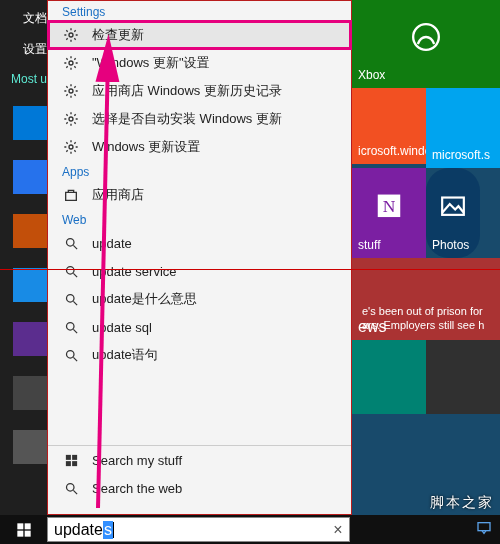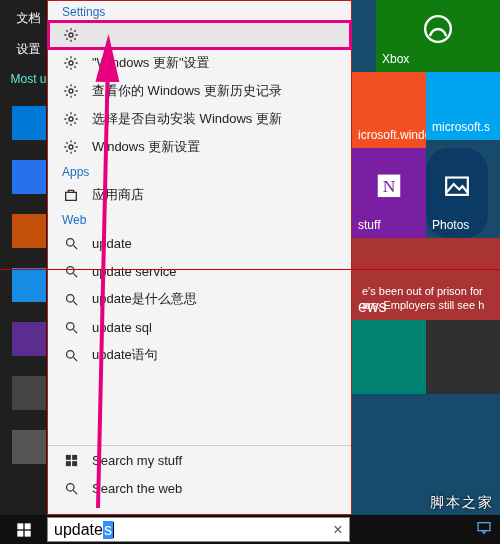--- a/index.html
+++ b/index.html
@@ -12,21 +12,21 @@
   .startbg {
     position: absolute; inset: 0;
     background: #184a6b;
   }
   .left-strip {
     position: absolute; left: 0; top: 0; width: 47px; bottom: 29px;
     background: #1f1f1f;
     display: flex; flex-direction: column;
     padding-top: 10px;
     gap: 14px;
-    align-items: center;
+    align-items: flex-end;
     color: #fff;
     font-size: 12px;
     padding-left: 10px;
   }
   .left-strip .lbl { white-space: nowrap; }
   .mu { color: #5eead4; font-size: 12px; }
   .li-icon {
     width: 34px; height: 34px; margin-top: 6px;
     background: #333; border-radius: 0;
   }
@@ -44,25 +44,25 @@
   .tile-row { display: flex; }
   .tile {
     box-sizing: border-box;
     color: #fff; font-size: 12px;
     display: flex; flex-direction: column; justify-content: flex-end;
     padding: 6px;
     overflow: hidden;
     position: relative;
   }
   .tile .ticon { position: absolute; top: 50%; left: 50%; transform: translate(-50%,-60%); font-size: 26px; }
-  .xbox { width: 148px; height: 72px; background: #107c10; margin-left: 24px; }
+  .xbox { width: 148px; height: 88px; background: #107c10; }
   .msw  { width: 74px; height: 76px; background: #f25022; }
-  .msw2 { width: 74px; height: 68px; background: #00a4ef; }
+  .msw2 { width: 74px; height: 80px; background: #00a4ef; }
   .note { width: 74px; height: 90px; background: #7b1fa2; }
-  .note2{ width: 62px; height: 90px; background: #0b3b64; border-radius: 23px; }
+  .note2{ width: 54px; height: 90px; background: #0b3b64; border-radius: 23px; }
   .news { width: 148px; height: 82px; background: #a33; position: relative; }
   .news .headline { font-size: 11px; line-height: 14px; padding: 2px 4px; color: #fff; }
   .news .nlabel { position:absolute; left:6px; bottom:4px; font-size:16px;text-align:center;}
   .money{ width: 74px; height: 74px; background: #008272; }
   .money2{ width: 74px; height: 74px; background: #303030; }
   .search-panel {
     position: absolute;
     left: 47px; top: 0; width: 305px; bottom: 29px;
     background: #f4f4f4;
     border: 1px solid #b91c1c;
@@ -211,38 +211,39 @@
 <div class="search-panel">
   <div class="sect-hdr">Settings</div>
 
   <div class="row sel">
     <span class="ic">
         <svg width="16" height="16" viewBox="0 0 24 24">
           <circle cx="12" cy="12" r="3" fill="none" stroke="#333" stroke-width="2"></circle>
           <path d="M12 2v3M12 19v3M2 12h3M19 12h3M5 5l2 2M17 17l2 2M19 5l-2 2M5 19l2-2" stroke="#333" stroke-width="2"></path>
         </svg>
       </span>
+    <span class="tx">检查更新</span>
   </div>
   <div class="row">
     <span class="ic">
         <svg width="16" height="16" viewBox="0 0 24 24">
           <circle cx="12" cy="12" r="3" fill="none" stroke="#333" stroke-width="2"></circle>
           <path d="M12 2v3M12 19v3M2 12h3M19 12h3M5 5l2 2M17 17l2 2M19 5l-2 2M5 19l2-2" stroke="#333" stroke-width="2"></path>
         </svg>
       </span>
     <span class="tx">"Windows 更新"设置</span>
   </div>
   <div class="row">
     <span class="ic">
         <svg width="16" height="16" viewBox="0 0 24 24">
           <circle cx="12" cy="12" r="3" fill="none" stroke="#333" stroke-width="2"></circle>
           <path d="M12 2v3M12 19v3M2 12h3M19 12h3M5 5l2 2M17 17l2 2M19 5l-2 2M5 19l2-2" stroke="#333" stroke-width="2"></path>
         </svg>
       </span>
-    <span class="tx">查看你的 Windows 更新历史记录</span>
+    <span class="tx">应用商店 Windows 更新历史记录</span>
   </div>
   <div class="row">
     <span class="ic">
         <svg width="16" height="16" viewBox="0 0 24 24">
           <circle cx="12" cy="12" r="3" fill="none" stroke="#333" stroke-width="2"></circle>
           <path d="M12 2v3M12 19v3M2 12h3M19 12h3M5 5l2 2M17 17l2 2M19 5l-2 2M5 19l2-2" stroke="#333" stroke-width="2"></path>
         </svg>
       </span>
     <span class="tx">选择是否自动安装 Windows 更新</span>
   </div>

